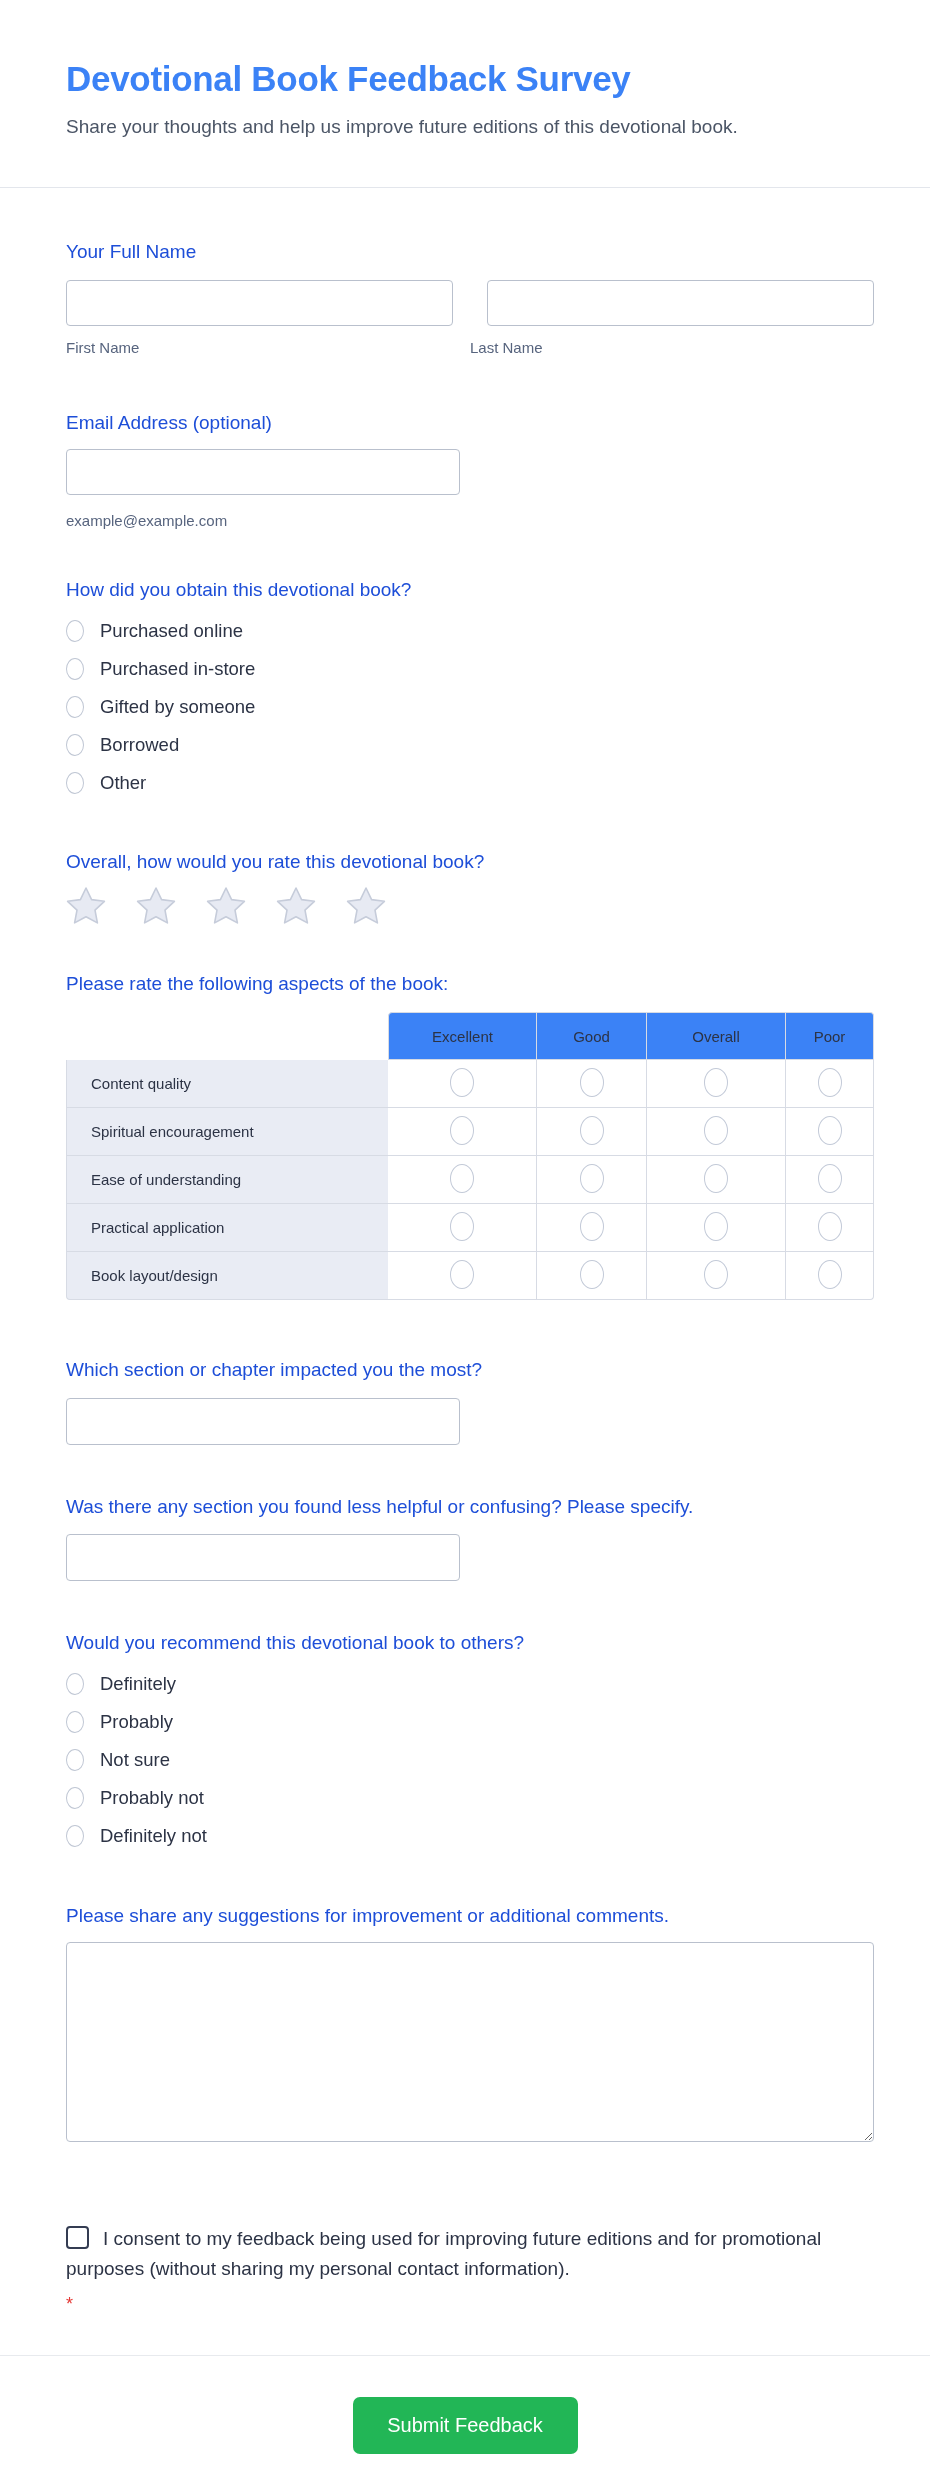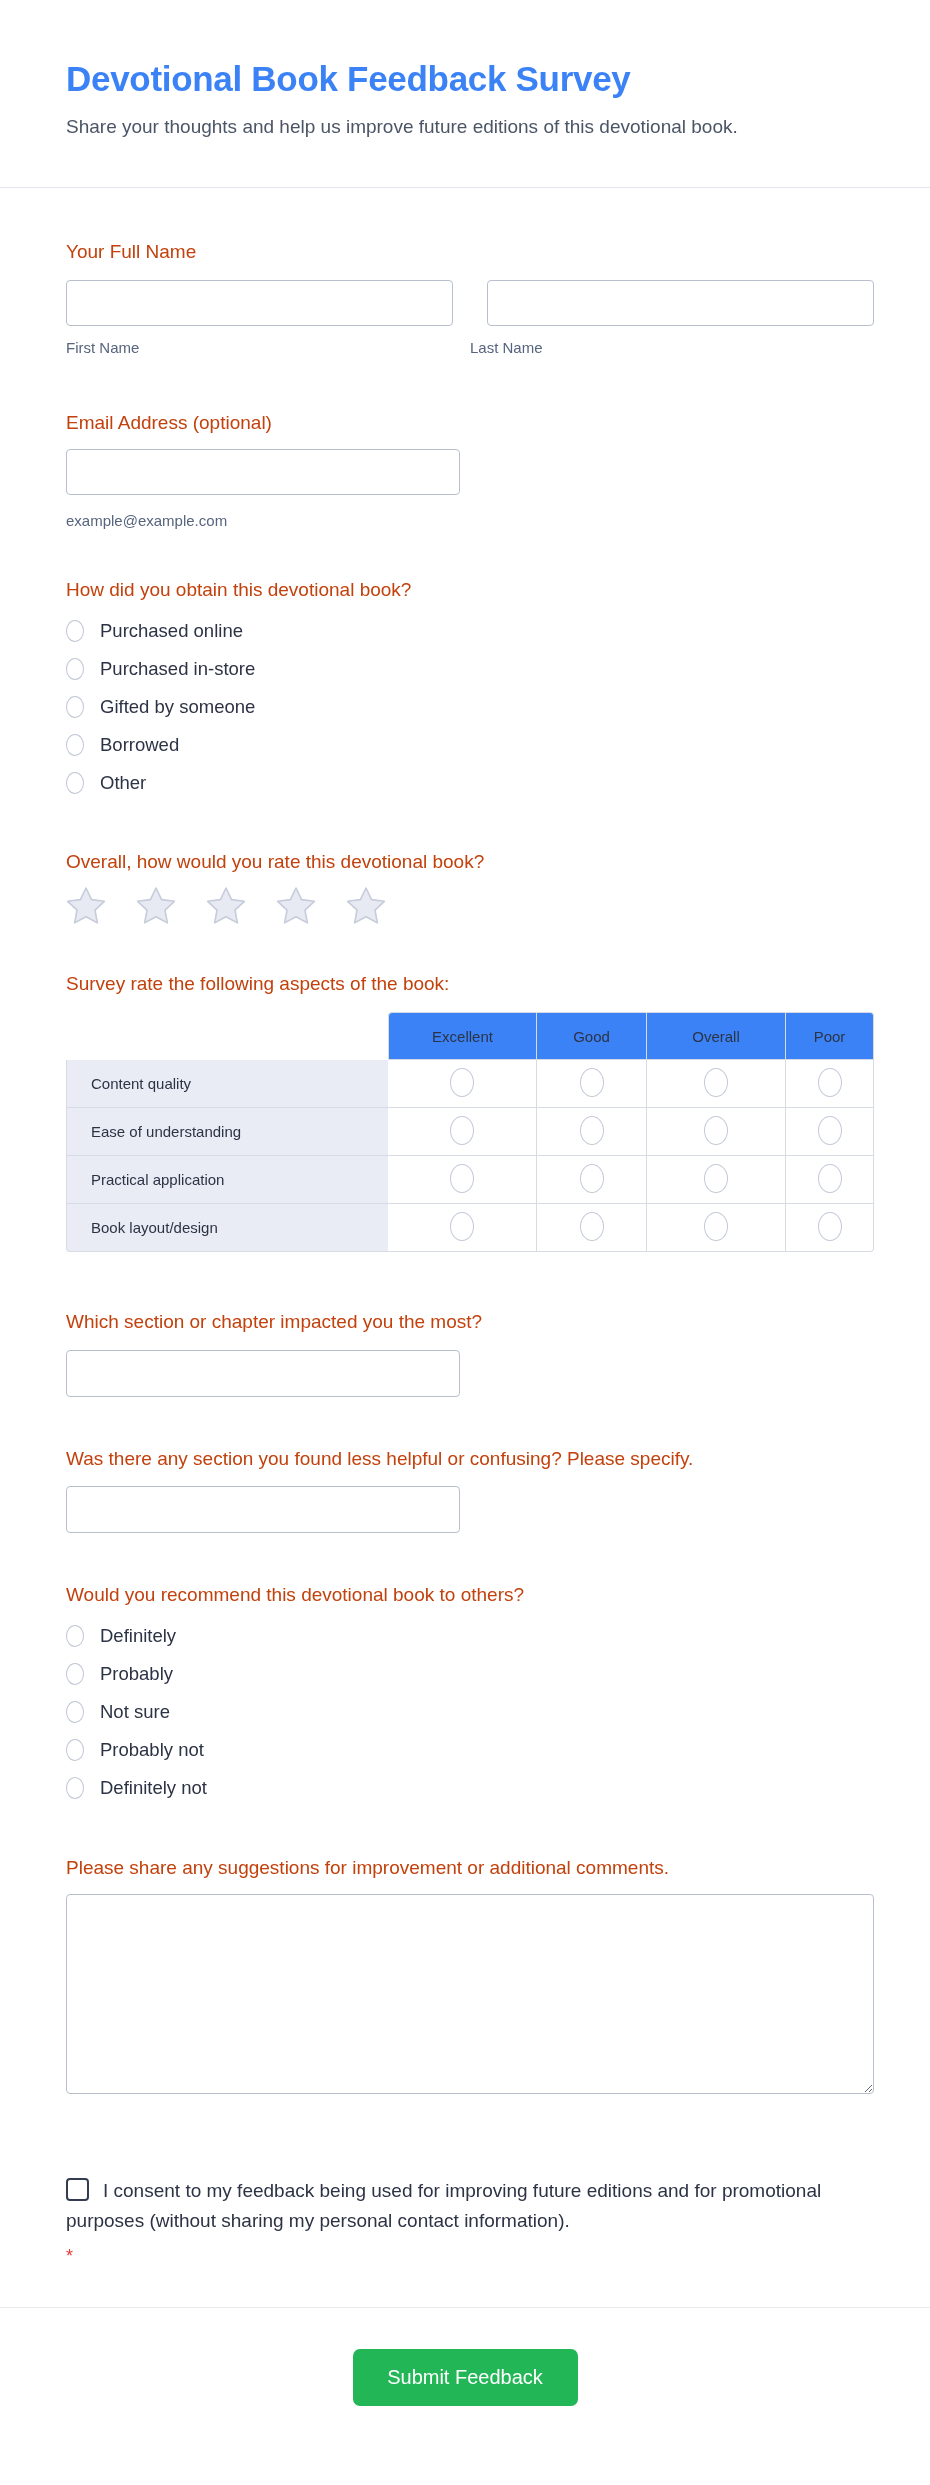--- a/index.html
+++ b/index.html
@@ -27,21 +27,21 @@
     line-height: 26px;
   }
   .divider { height: 1px; background: #e3e6ec; margin-top: 47px; }
   .divider-2 { margin-top: 36px; background: #e8eaee; }
 
   main { padding: 0 56px 0 66px; }
 
   .q-label {
     font-size: 19px;
     font-weight: 500;
-    color: #c2410c;
+    color: #1d4ed8;
     line-height: 24px;
   }
   .sublabel { font-size: 15px; color: #57647e; line-height: 18px; }
 
   
   .text-input {
     display: block;
     height: 46px;
     width: 394px;
     border: 1px solid #b9c0cd;
@@ -271,21 +271,21 @@
         <svg class="star" viewBox="0 0 40 40">
           <path d="M20 2 L25.6 13.6 L38.4 15.3 L29 24.2 L31.4 36.9 L20 30.7 L8.6 36.9 L11 24.2 L1.6 15.3 L14.4 13.6 Z" fill="#e7eaf3" stroke="#c6ccda" stroke-width="1.6" stroke-linejoin="round"></path>
         </svg>
         <svg class="star" viewBox="0 0 40 40">
           <path d="M20 2 L25.6 13.6 L38.4 15.3 L29 24.2 L31.4 36.9 L20 30.7 L8.6 36.9 L11 24.2 L1.6 15.3 L14.4 13.6 Z" fill="#e7eaf3" stroke="#c6ccda" stroke-width="1.6" stroke-linejoin="round"></path>
         </svg>
       </div>
     </section>
 
     <section class="section-matrix">
-      <div class="q-label">Survey rate the following aspects of the book:</div>
+      <div class="q-label">Please rate the following aspects of the book:</div>
       <table class="mtable">
         <colgroup>
           <col style="width:322px">
             <col style="width:149px">
             <col style="width:110px">
             <col style="width:139px">
             <col style="width:88px">
         </colgroup>
         <tbody>
             <tr>
@@ -296,20 +296,27 @@
           <th class="col-head last">Poor</th>
         </tr>
         <tr>
           <td class="row-head">Content quality</td>
           <td class="cell"><span class="cell-radio"></span></td>
           <td class="cell"><span class="cell-radio"></span></td>
           <td class="cell"><span class="cell-radio"></span></td>
           <td class="cell last"><span class="cell-radio"></span></td>
         </tr>
         <tr>
+          <td class="row-head">Spiritual encouragement</td>
+          <td class="cell"><span class="cell-radio"></span></td>
+          <td class="cell"><span class="cell-radio"></span></td>
+          <td class="cell"><span class="cell-radio"></span></td>
+          <td class="cell last"><span class="cell-radio"></span></td>
+        </tr>
+        <tr>
           <td class="row-head">Ease of understanding</td>
           <td class="cell"><span class="cell-radio"></span></td>
           <td class="cell"><span class="cell-radio"></span></td>
           <td class="cell"><span class="cell-radio"></span></td>
           <td class="cell last"><span class="cell-radio"></span></td>
         </tr>
         <tr>
           <td class="row-head">Practical application</td>
           <td class="cell"><span class="cell-radio"></span></td>
           <td class="cell"><span class="cell-radio"></span></td>

